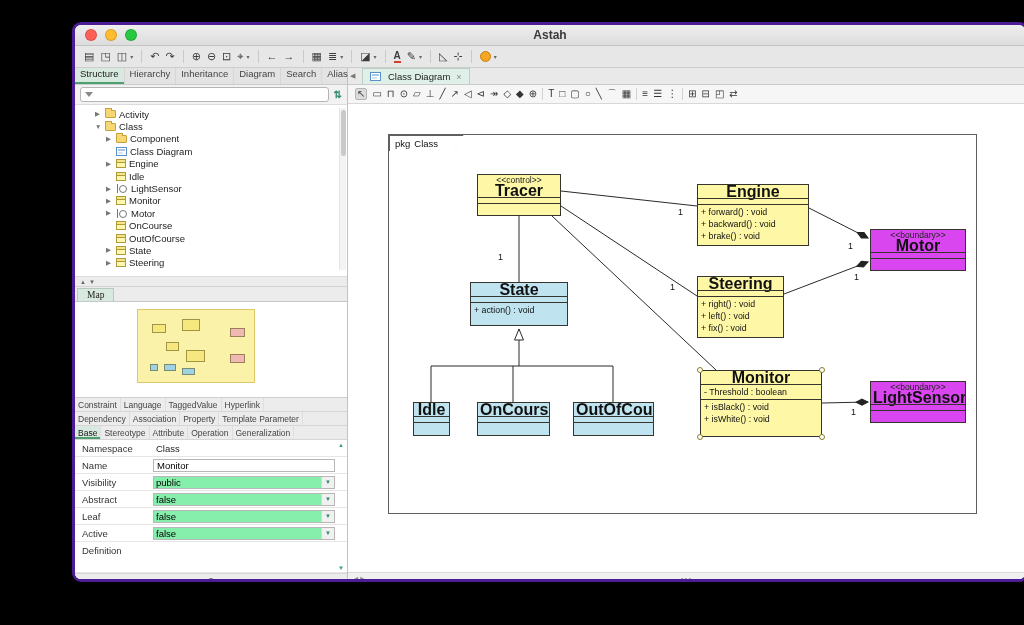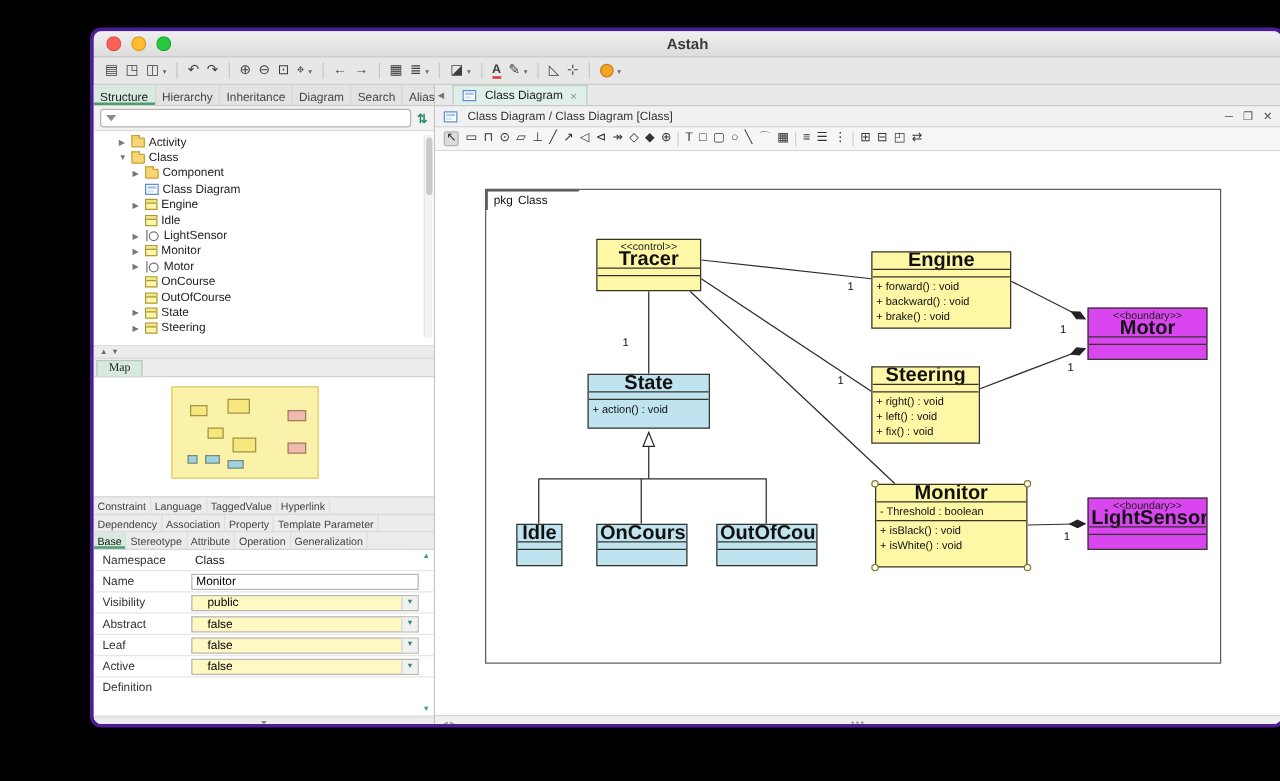--- a/index.html
+++ b/index.html
@@ -24,21 +24,21 @@
   .tb-sep { width:1px; height:13px; background:#c9c9c9; margin:0 2px; }
   .font-a { font-weight:700; border-bottom:2px solid #d43c2f; line-height:1; font-size:10px; }
   .smiley { width:11px; height:11px; border-radius:50%; background:#f5a623; border:1px solid #c77f12; }
 
   
   .body { display:flex; height:517px; background:#ececec; }
 
   
   .left-panel { width:273px; background:#f2f2f2; border-right:1px solid #c2c2c2; display:flex; flex-direction:column; }
   .lp-tabs { height:17px; display:flex; background:#e3e3e3; border-bottom:1px solid #cdcdcd; font-size:9.5px; color:#444; }
-  .lp-tab { padding:0 5px; display:flex; align-items:flex-end; border-right:1px solid #d6d6d6; white-space:nowrap; }
+  .lp-tab { padding:0 5px; display:flex; align-items:flex-start; border-right:1px solid #d6d6d6; white-space:nowrap; }
   .lp-tab.selected { background:#d8ead f; background:#d8eadf; box-shadow:inset 0 -2px 0 #4c9f6e; color:#1d1d1d; }
 
   .lp-filter { height:20px; display:flex; align-items:center; padding:2px 5px; border-bottom:1px solid #dcdcdc; background:#f2f2f2; }
   .filter-box { flex:1; height:15px; background:#fff; border:1px solid #b5b5b5; border-radius:3px; display:flex; align-items:center; padding:0 4px; gap:4px; }
   .funnel { width:0; height:0; border-left:4px solid transparent; border-right:4px solid transparent; border-top:5px solid #8a8a8a; }
   .filter-sort { margin-left:5px; color:#2e8b6f; font-size:10px; font-weight:700; }
 
   .lp-tree { height:172px; background:#fff; position:relative; overflow:hidden; border-bottom:1px solid #dcdcdc; padding-top:3px; }
   .tree-item { height:12.4px; display:flex; align-items:center; font-size:9.5px; color:#222; white-space:nowrap; }
   .lvl1 { padding-left:20px; } .lvl2 { padding-left:31px; }
@@ -68,21 +68,21 @@
   .prop-tabs { height:14px; display:flex; background:#ececec; border-bottom:1px solid #d6d6d6; font-size:8.5px; color:#444; }
   .prop-tab { padding:0 3px; display:flex; align-items:center; border-right:1px solid #dedede; white-space:nowrap; }
   .prop-tab.selected { background:#d8eadf; box-shadow:inset 0 -2px 0 #4c9f6e; color:#111; }
 
   .prop-grid { flex:1; background:#fff; font-size:9.5px; position:relative; }
   .pg-row { display:flex; height:17px; border-bottom:1px solid #e6e6e6; align-items:center; }
   .pg-label { width:78px; padding-left:7px; color:#333; flex:none; }
   .pg-value { flex:1; margin-right:12px; display:flex; align-items:center; height:13px; }
   .pg-static { padding-left:3px; color:#222; }
   .pg-input { flex:1; height:13px; border:1px solid #b7b7b7; background:#fff; display:flex; align-items:center; padding:0 3px; }
-  .pg-select { flex:1; height:13px; border:1px solid #b7b7b7; background:#fef9c3; display:flex; align-items:center; justify-content:space-between; padding-left:12px; }
+  .pg-select { flex:1; height:13px; border:1px solid #b7b7b7; background:#86efac; display:flex; align-items:center; justify-content:space-between; padding-left:2px; }
   .dd-btn { width:13px; height:11px; background:#f1f1f1; border-left:1px solid #d5d5d5; color:#2e8b6f; font-size:6px;
             display:flex; align-items:center; justify-content:center; }
   .pg-def { height:31px; align-items:flex-start; }
   .pg-def .pg-label { padding-top:3px; }
   .pg-scroll { position:absolute; right:2px; top:2px; width:8px; bottom:2px; display:flex; flex-direction:column; justify-content:space-between; align-items:center; font-size:6px; color:#3aa17c; }
   .lp-bottom { height:12px; background:#ececec; border-top:1px solid #d6d6d6; display:flex; align-items:center; justify-content:center; font-size:7px; color:#8a8a8a; }
 
   
   .right-area { flex:1; display:flex; flex-direction:column; background:#fff; min-width:0; }
   .doc-tabs { height:17px; background:#e9e9e9; border-bottom:1px solid #c9c9c9; display:flex; align-items:flex-end; padding-left:14px; position:relative; }
@@ -434,29 +434,20 @@
 
         <div class="doc-tabs">
           <span class="doc-scroll-left">◀</span>
           <div class="doc-tab">
             <span class="ticn i-diagram"></span>
             <span>Class Diagram</span>
             <span class="doc-close">×</span>
           </div>
         </div>
 
-        <div class="inner-titlebar">
-          <span class="ticn i-diagram"></span>
-          <span>Class Diagram / Class Diagram [Class]</span>
-          <span class="itb-controls">
-            <span>─</span>
-            <span>❐</span>
-            <span>✕</span>
-          </span>
-        </div>
 
         <div class="dg-toolbar">
           <span class="dg-icon selected">↖</span>
           <span class="dg-icon">▭</span>
           <span class="dg-icon">⊓</span>
           <span class="dg-icon">⊙</span>
           <span class="dg-icon">▱</span>
           <span class="dg-icon">⊥</span>
           <span class="dg-icon">╱</span>
           <span class="dg-icon">↗</span>

